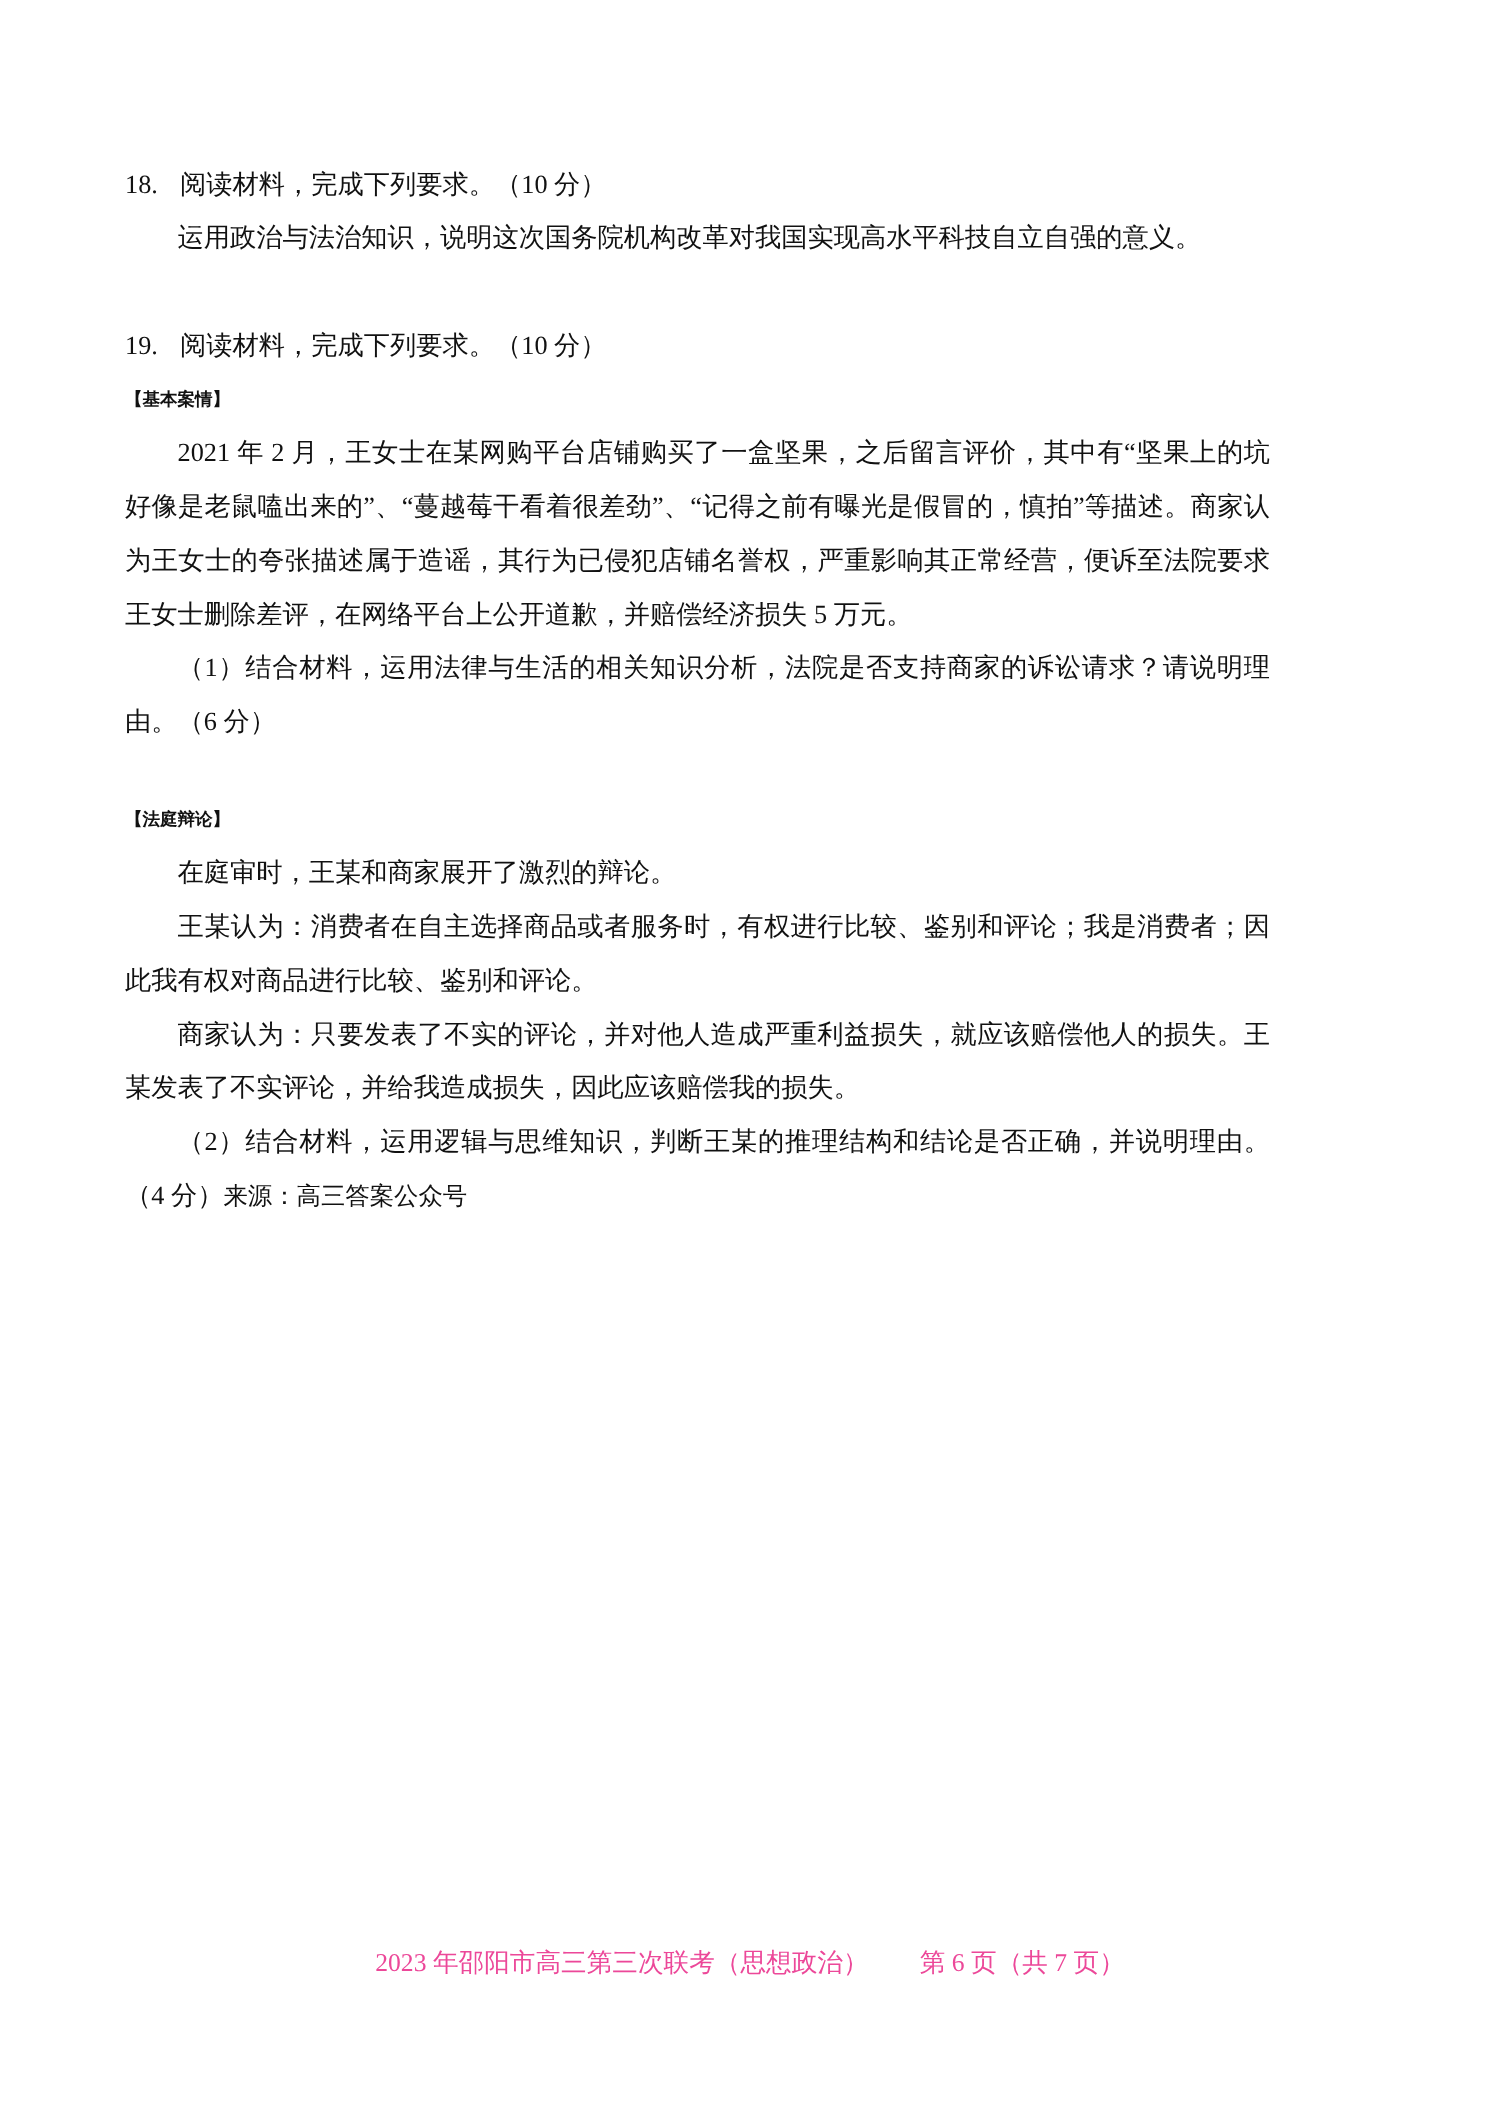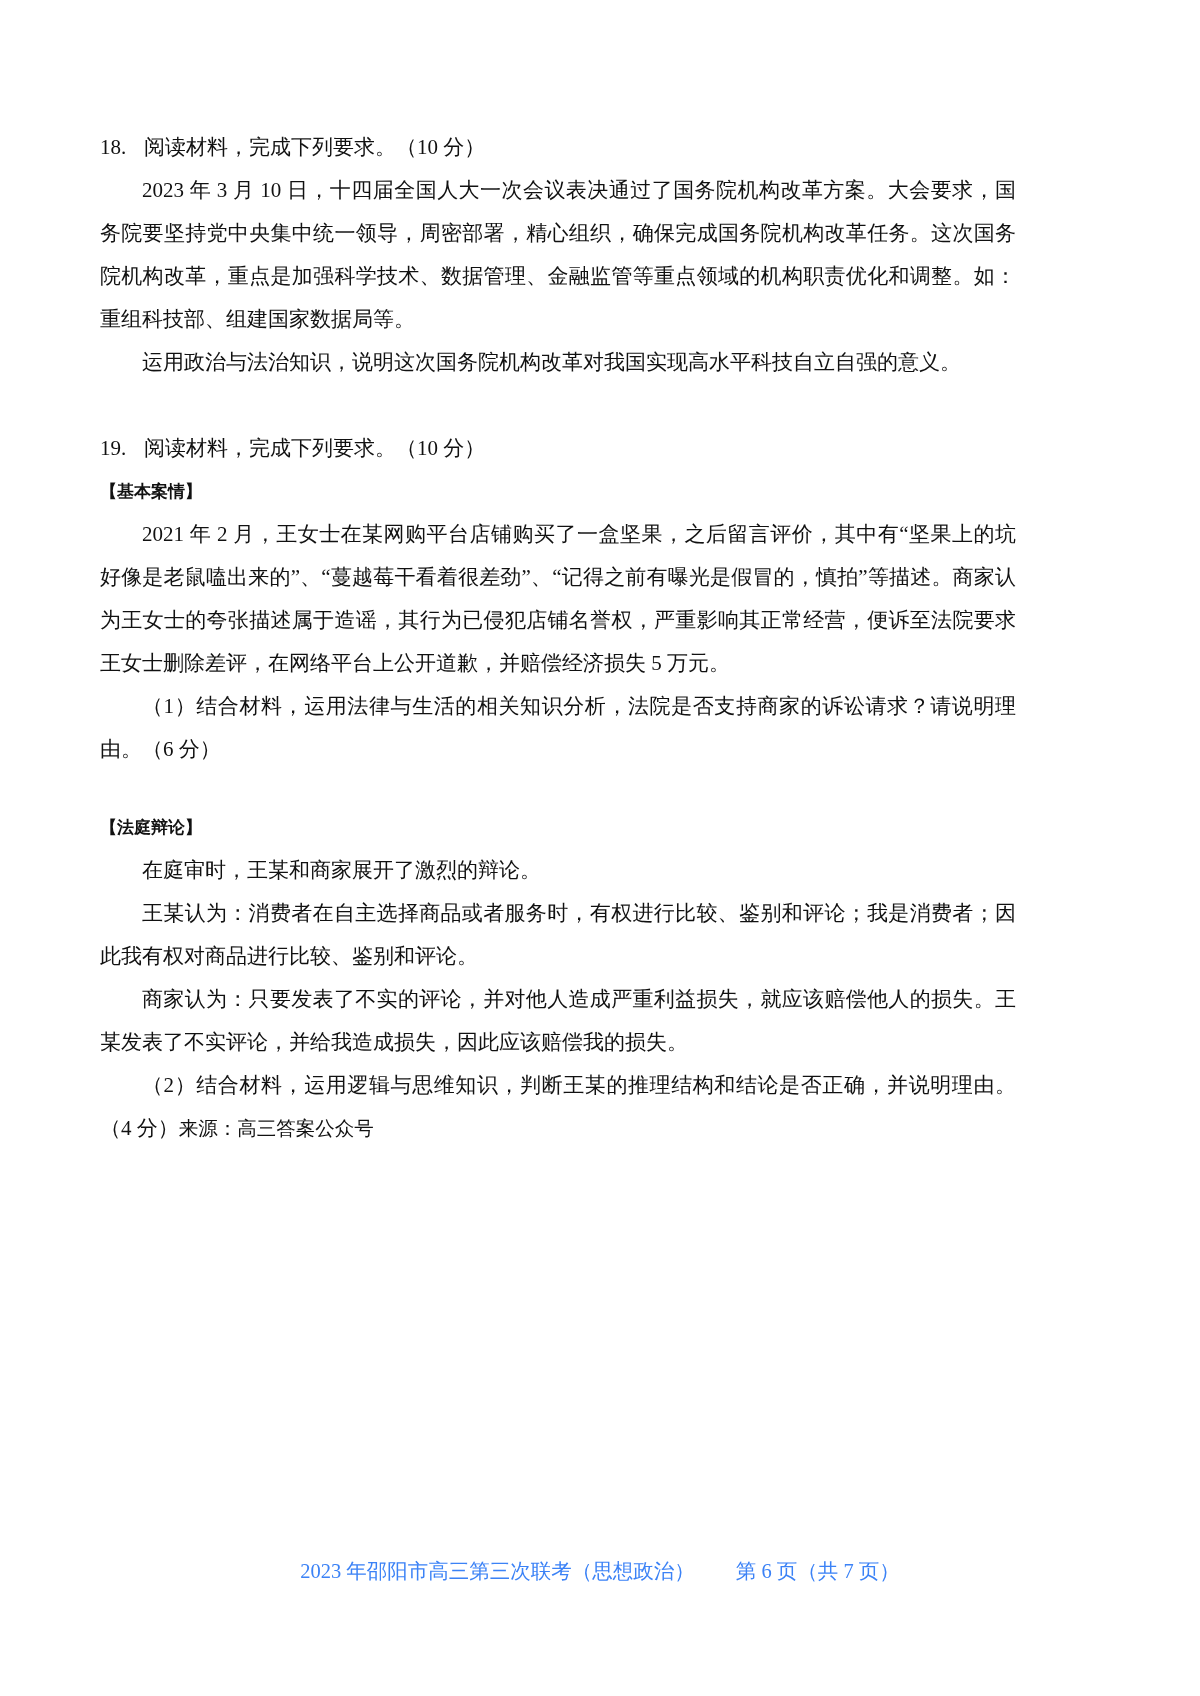--- a/index.html
+++ b/index.html
@@ -42,49 +42,48 @@
   }
   .gap-large {
     height: 43px;
   }
   .gap-small {
     height: 35px;
   }
   .section-title {
     font-family: "Liberation Sans", "DejaVu Sans", sans-serif;
     font-weight: bold;
-    font-size: 17px;
+    font-size: 14px;
     line-height: 43px;
     text-align: left;
   }
   .watermark {
     font-family: Liberation Sans, sans-serif;
     font-size: 19.5px;
   }
   .footer {
     position: absolute;
     left: 0;
     width: 1200px;
     top: 1556px;
     text-align: center;
     font-size: 20.5px;
     line-height: 30px;
     font-family: "Liberation Serif", "DejaVu Serif", serif;
-    color: #3b82f6;
+    color: #ec4899;
   }
 </style>
 </head>
 <body>
 
 <div class="page">
   <div class="content">
 
     <div>
       <p class="q-heading"><span class="q-number">18.</span><span>阅读材料，完成下列要求。（10 分）</span></p>
-      <p class="indent">2023 年 3 月 10 日，十四届全国人大一次会议表决通过了国务院机构改革方案。大会要求，国务院要坚持党中央集中统一领导，周密部署，精心组织，确保完成国务院机构改革任务。这次国务院机构改革，重点是加强科学技术、数据管理、金融监管等重点领域的机构职责优化和调整。如：重组科技部、组建国家数据局等。</p>
       <p class="indent">运用政治与法治知识，说明这次国务院机构改革对我国实现高水平科技自立自强的意义。</p>
     </div>
 
     <div class="gap-large"></div>
 
     <div>
       <p class="q-heading"><span class="q-number">19.</span><span>阅读材料，完成下列要求。（10 分）</span></p>
 
       <p class="section-title">【基本案情】</p>
 

